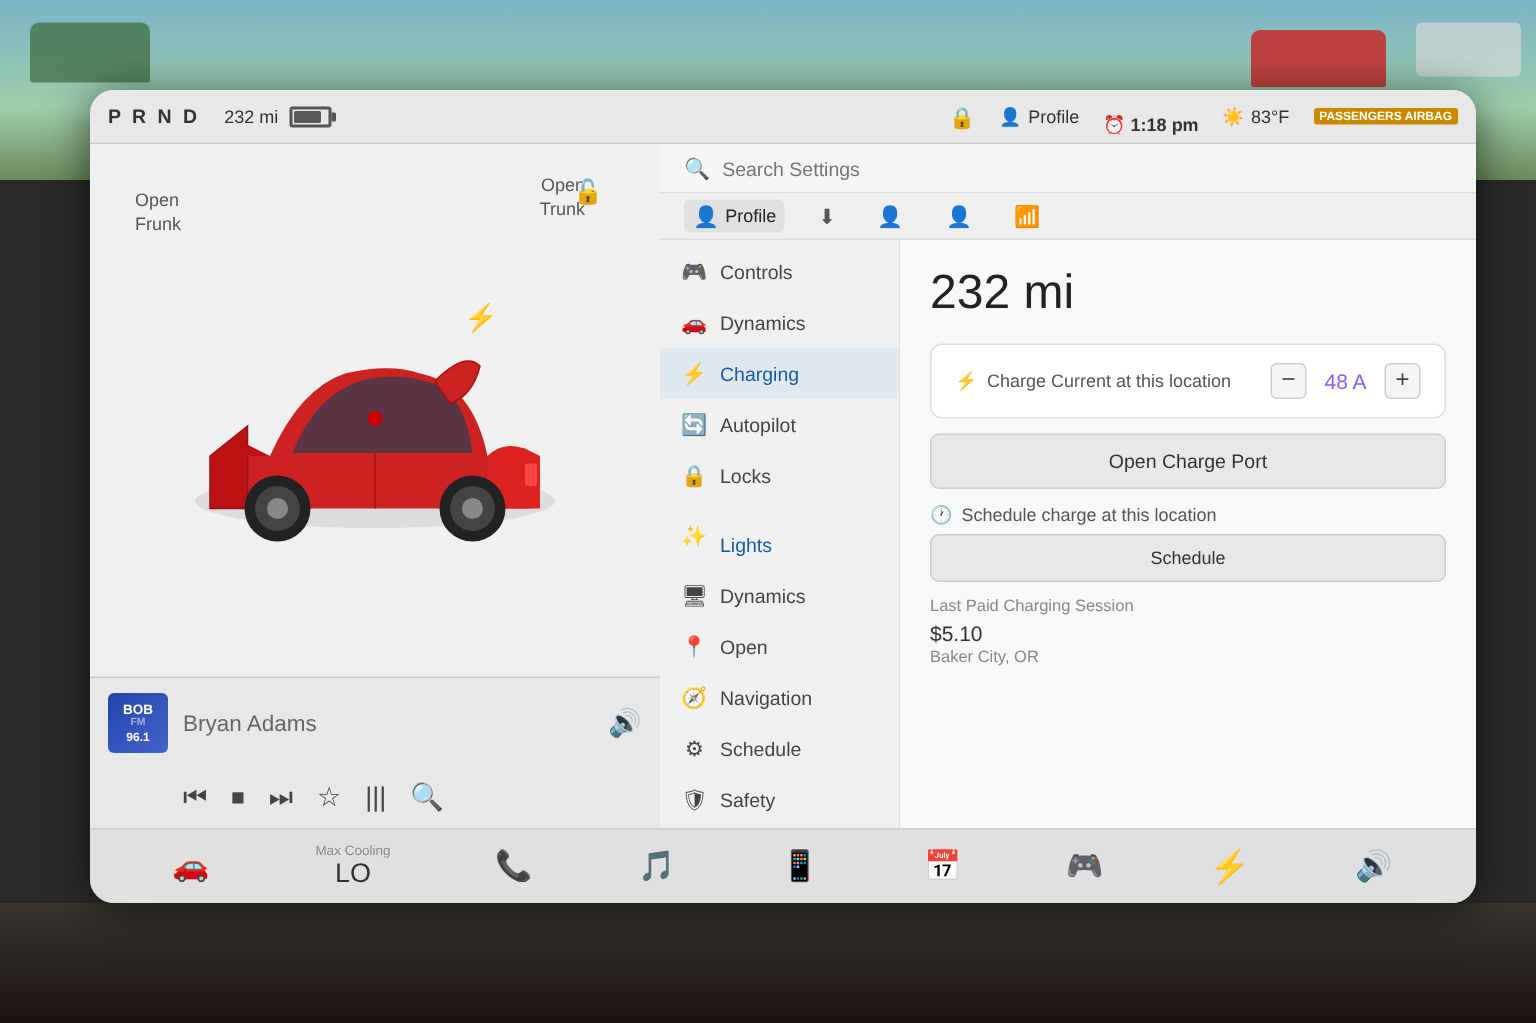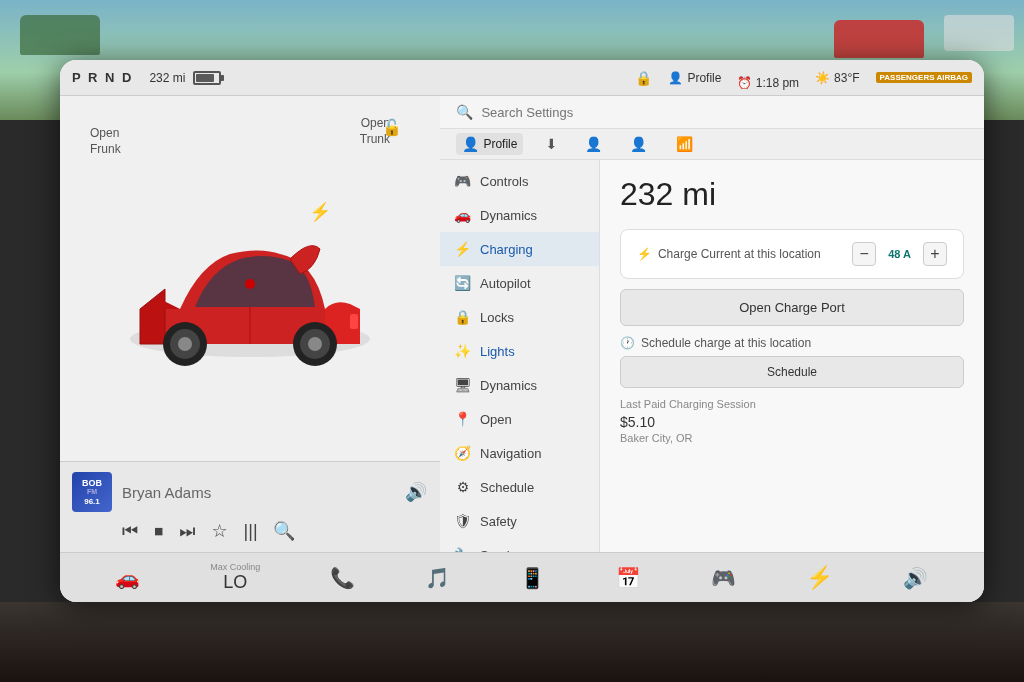--- a/index.html
+++ b/index.html
@@ -103,21 +103,21 @@
       gap: 16px;
       font-size: 12px;
     }
     .status-lock { font-size: 14px; }
     .status-profile {
       display: flex;
       align-items: center;
       gap: 4px;
       font-weight: 500;
     }
-    .status-time { font-weight: 400; margin-top: 10px; }
+    .status-time { font-weight: 700; margin-top: 10px; }
     .status-weather { display: flex; align-items: center; gap: 4px; }
     .passengers-badge {
       background: #cc8800;
       color: white;
       font-size: 8px;
       padding: 1px 4px;
       border-radius: 2px;
       font-weight: bold;
     }
 
@@ -190,21 +190,21 @@
     
     .music-player {
       background: #e8e8e8;
       padding: 10px 12px;
       border-top: 1px solid #ccc;
     }
     .music-info {
       display: flex;
       align-items: center;
       gap: 10px;
-      margin-bottom: 8px;
+      margin-bottom: 18px;
     }
     .radio-logo {
       width: 40px;
       height: 40px;
       background: linear-gradient(135deg, #2244aa, #4466cc);
       border-radius: 4px;
       display: flex;
       flex-direction: column;
       align-items: center;
       justify-content: center;
@@ -417,21 +417,21 @@
       border: 1px solid #ccc;
       border-radius: 4px;
       background: #f5f5f5;
       display: flex;
       align-items: center;
       justify-content: center;
       font-size: 16px;
       cursor: pointer;
       color: #444;
     }
-    .amp-value { font-size: 11px; font-weight: 700; color: #0f766e; }
+    .amp-value { font-size: 14px; font-weight: 400; color: #8b5cf6; }
 
     .open-charge-port-btn {
       width: 100%;
       padding: 10px;
       background: #e8e8e8;
       border: 1px solid #ccc;
       border-radius: 6px;
       font-size: 13px;
       color: #333;
       cursor: pointer;
@@ -682,21 +682,21 @@
           <div class="menu-item">
             <span class="menu-item-icon">🔄</span>
             <span>Autopilot</span>
           </div>
           <div class="menu-item">
             <span class="menu-item-icon">🔒</span>
             <span>Locks</span>
           </div>
           <div class="menu-item">
             <span class="menu-item-icon" style="color:#1a5aaa;">✨</span>
-            <span style="color:#1a5aaa;">Lights</span>
+            <span style="color:#1a5aaa;margin-top:13px;">Lights</span>
           </div>
           <div class="menu-item">
             <span class="menu-item-icon">🖥</span>
             <span>Dynamics</span>
           </div>
           <div class="menu-item">
             <span class="menu-item-icon">📍</span>
             <span>Open</span>
           </div>
           <div class="menu-item">

